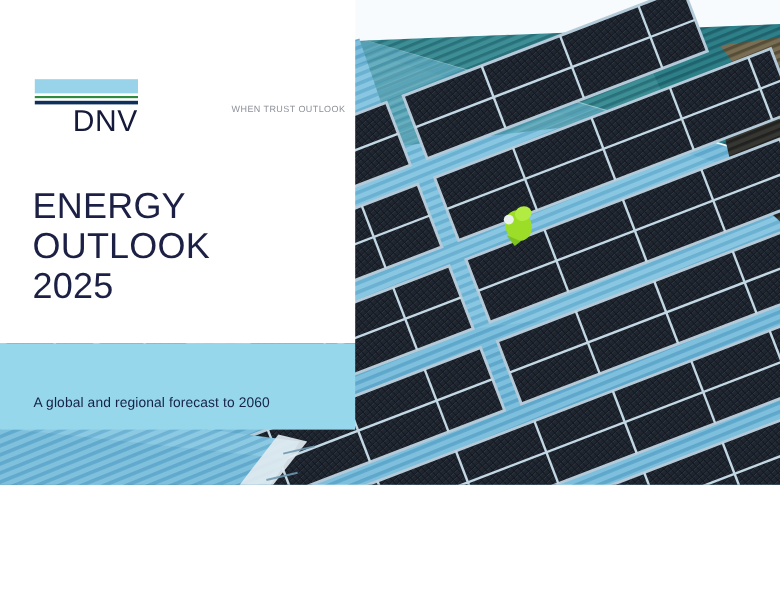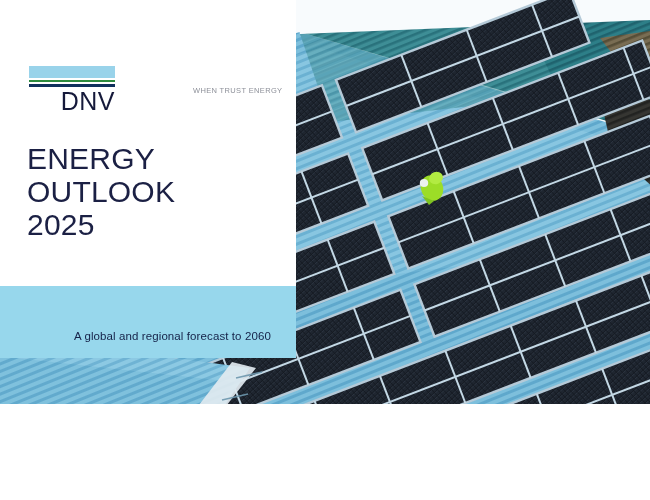--- a/index.html
+++ b/index.html
@@ -94,42 +94,41 @@
     letter-spacing: 0.35px;
     color: #8d9099;
     font-family: "Liberation Sans", sans-serif;
     white-space: nowrap;
   }
 
   
   .title {
     position: absolute;
     left: 27px;
-    top: 142px;
+    top: 156px;
     width: 250px;
     color: #1b2044;
     font-family: "Liberation Sans", sans-serif;
     font-size: 30px;
     line-height: 33px;
     font-weight: 400;
     letter-spacing: 0.2px;
   }
   .title-line { display: block; white-space: nowrap; }
 
   
   .subtitle {
     position: absolute;
     left: 28px;
     top: 330px;
     font-size: 11.5px;
     color: #152248;
     font-family: "Liberation Sans", sans-serif;
     letter-spacing: 0.1px;
     white-space: nowrap;
-    margin-left: 46px;
   }
 </style>
 </head>
 <body>
 
 <div id="cover">
 
   <div class="photo">
     <svg width="650" height="500" viewBox="0 0 650 500" xmlns="http://www.w3.org/2000/svg" aria-hidden="true">
       <defs>
@@ -363,21 +362,21 @@
 
   <div class="logo">
     <div class="logo-bar-blue"></div>
     <div class="logo-gap"></div>
     <div class="logo-bar-green"></div>
     <div class="logo-gap"></div>
     <div class="logo-bar-navy"></div>
     <div class="logo-word">DNV</div>
   </div>
 
-  <div class="tagline">WHEN TRUST ENERGY</div>
+  <div class="tagline">WHEN TRUST OUTLOOK</div>
 
   <div class="title">
     <span class="title-line">ENERGY</span>
     <span class="title-line">OUTLOOK</span>
     <span class="title-line">2025</span>
   </div>
 
   <div class="subtitle">A global and regional forecast to 2060</div>
 
 </div>

